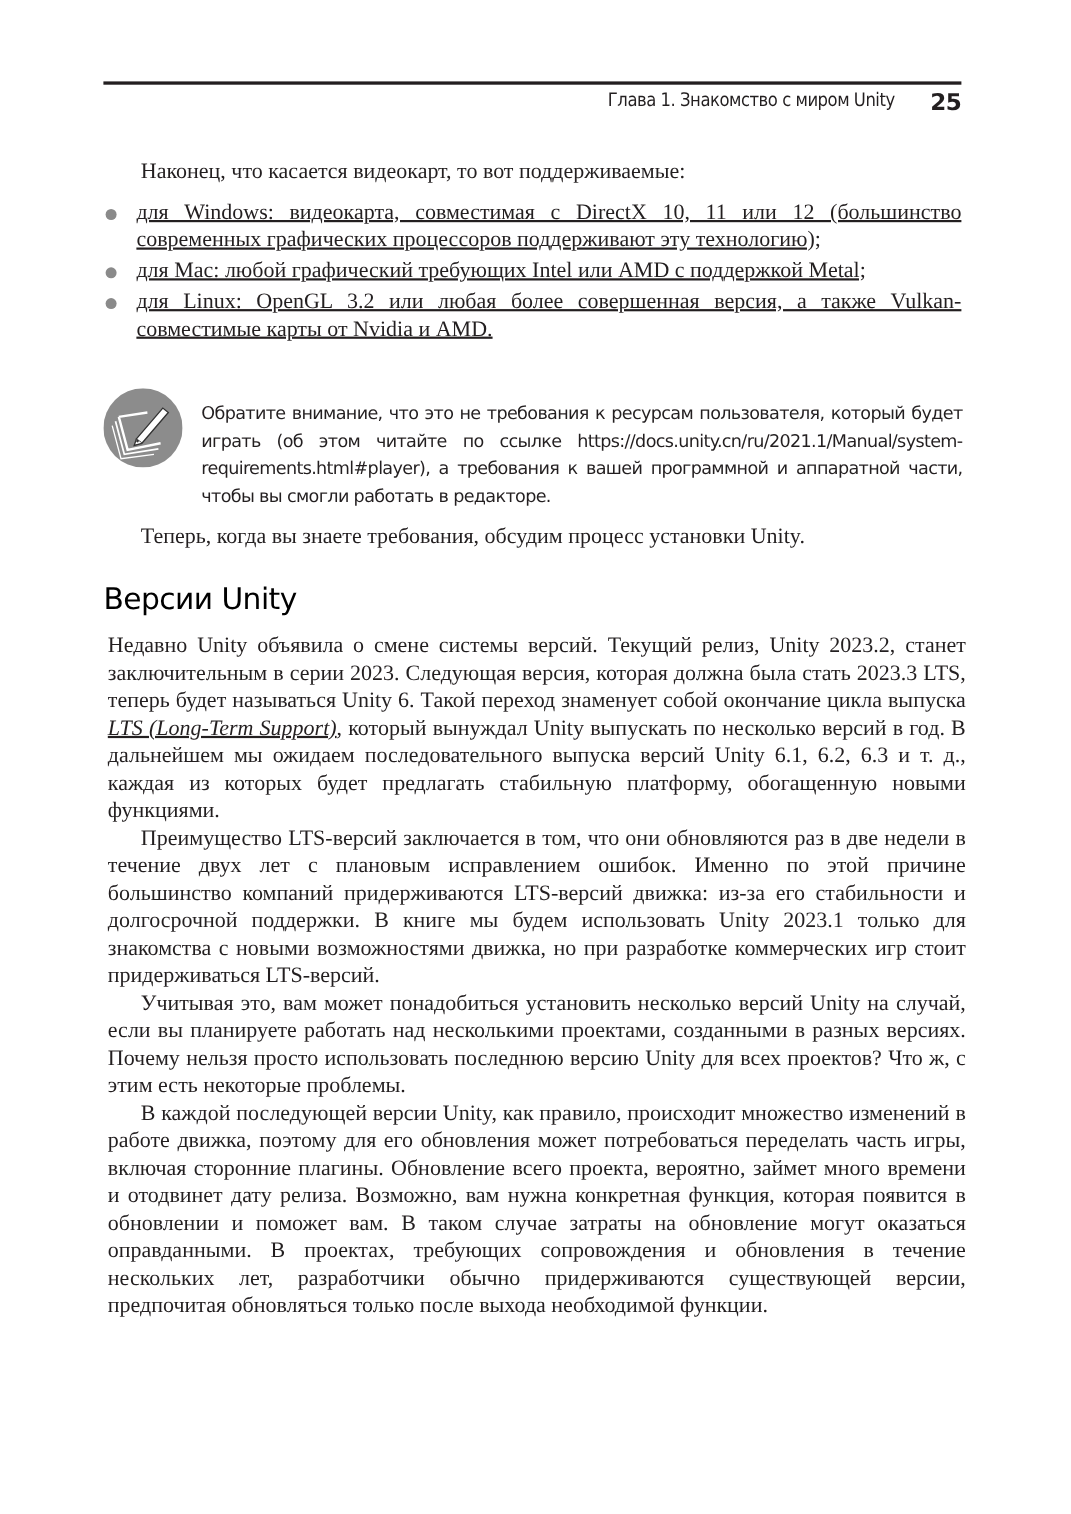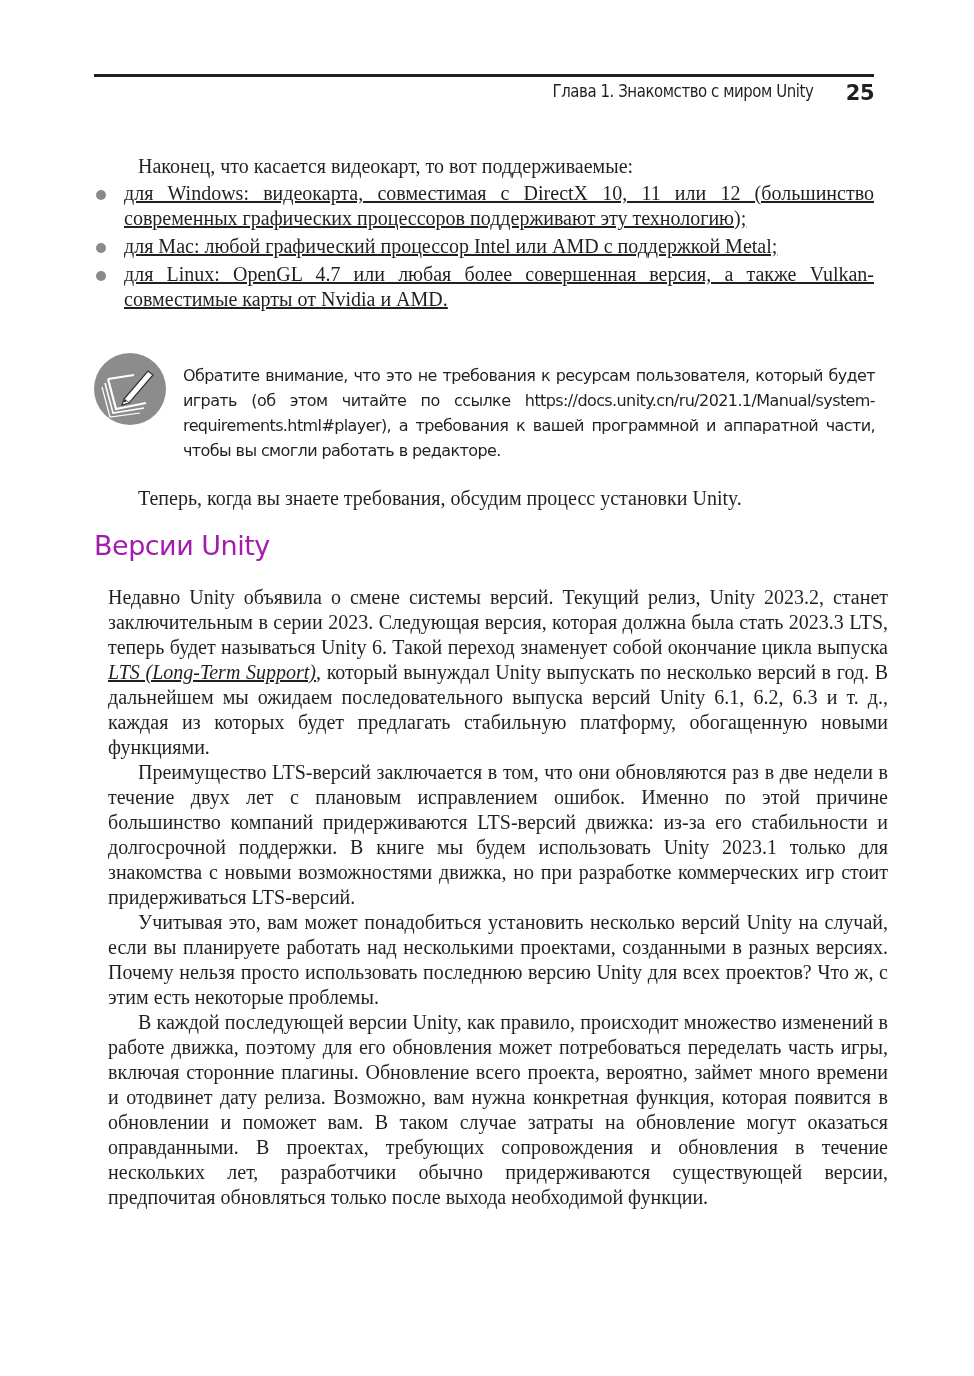--- a/index.html
+++ b/index.html
@@ -10,54 +10,54 @@
       position: absolute; top: 81px; right: 0;
       font-family: "DejaVu Sans", sans-serif; font-size: 17px; color: #231f20;
       display: flex; align-items: flex-start; letter-spacing: -0.5px;
     }
     .running-head .chapter { transform: scaleX(0.88); transform-origin: right; }
     .running-head .page-num { font-weight: bold; margin-left: 32px; font-size: 21px; }
     .serif {
       font-family: "Liberation Serif", "DejaVu Serif", serif;
       font-size: 20px; line-height: 25px; color: #231f20;
     }
-    .p { position: absolute; left: 0; width: 780px; text-align: justify; margin: 14px; }
+    .p { position: absolute; left: 0; width: 780px; text-align: justify; margin: 4px; }
     .indent { text-indent: 30px; }
     .bullets { position: absolute; left: 0; top: 181px; width: 780px; margin: 0; padding: 0; list-style: none; text-decoration: underline; }
     .bullets li { position: relative; padding-left: 30px; margin-bottom: 3px; text-align: justify; }
     .bullets .dot { position: absolute; left: 2px; top: 9px; width: 10px; height: 10px; border-radius: 50%; background: #8a8a8a; }
     .note { position: absolute; left: 0; top: 351px; width: 780px; height: 100px; }
     .note .icon { position: absolute; left: 0; top: 2px; width: 72px; height: 72px; }
     .note .text {
       position: absolute; left: 89px; top: 12px; width: 692px;
       font-family: "DejaVu Sans", sans-serif; font-size: 16px; line-height: 25px;
       letter-spacing: -0.6px; text-align: justify;
     }
     .h2 {
       position: absolute; left: 0; top: 530px;
-      font-family: "DejaVu Sans", sans-serif; font-size: 27px; color: #a21caf; letter-spacing: -0.5px;
+      font-family: "DejaVu Sans", sans-serif; font-size: 27px; color: #000000; letter-spacing: -0.5px;
     }
     em { font-style: italic; text-decoration: underline; }
   </style>
 </head>
 <body>
 
 <div class="page">
   <div class="rule"></div>
   <div class="running-head">
     <span class="chapter">Глава 1. Знакомство с миром Unity</span>
     <span class="page-num">25</span>
   </div>
 
   <p class="p serif indent" style="top:140px;">Наконец, что касается видеокарт, то вот поддерживаемые:</p>
 
   <ul class="bullets serif">
     <li><span class="dot"></span><span>для Windows: видеокарта, совместимая с DirectX 10, 11 или 12 (большинство современных графических процессоров поддерживают эту технологию);</span></li>
-    <li><span class="dot"></span><span>для Mac: любой графический процессор Intel или AMD с поддержкой Metal;</span></li>
-    <li><span class="dot"></span><span>для Linux: OpenGL 4.7 или любая более совершенная версия, а также Vulkan-совместимые карты от Nvidia и AMD.</span></li>
+    <li><span class="dot"></span><span>для Mac: любой графический требующих Intel или AMD с поддержкой Metal;</span></li>
+    <li><span class="dot"></span><span>для Linux: OpenGL 3.2 или любая более совершенная версия, а также Vulkan-совместимые карты от Nvidia и AMD.</span></li>
   </ul>
 
   <div class="note">
     <svg class="icon" viewBox="0 0 72 72">
       <circle cx="36" cy="36" r="36" fill="#8c8c8c"></circle>
       <path d="M14 26 L40 22 M14 26 L22 56 L52 50" fill="none" stroke="#fff" stroke-width="2.2"></path>
       <path d="M11 30 L19 60 L50 55" fill="none" stroke="#fff" stroke-width="1.6"></path>
       <path d="M8 34 L16 64 L46 60" fill="none" stroke="#fff" stroke-width="1.2"></path>
       <path d="M30 46 L54 18 L59 22 L35 50 Z" fill="#fff" stroke="#333" stroke-width="1.2"></path>
       <path d="M30 46 L28 52 L35 50" fill="#fff" stroke="#333" stroke-width="1.2"></path>

